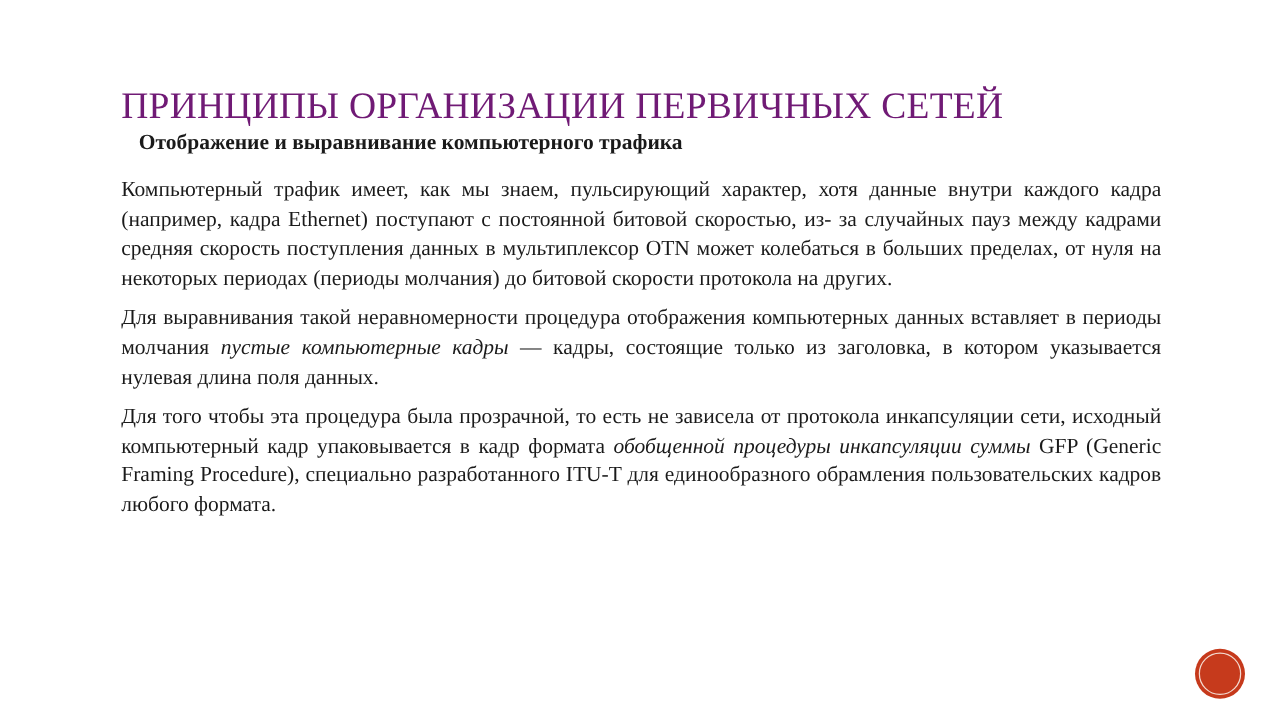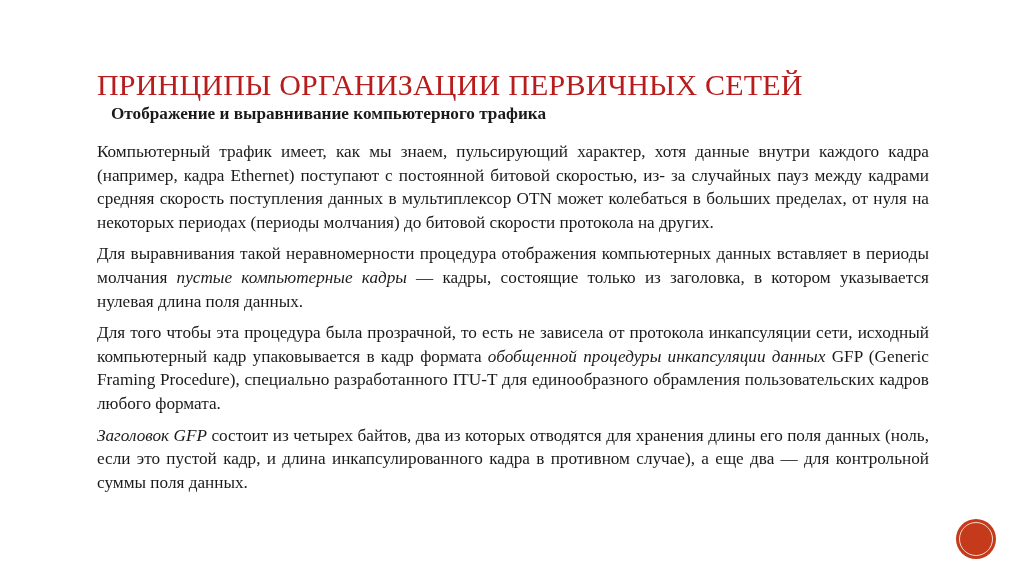--- a/index.html
+++ b/index.html
@@ -15,21 +15,21 @@
       font-family: "Liberation Serif", "DejaVu Serif", serif;
       color: #1a1a1a;
     }
     .slide-title {
       position: absolute;
       left: 97px;
       top: 47px;
       font-size: 30px;
       line-height: 36px;
       letter-spacing: 0.2px;
-      color: #b91c1c;
+      color: #701a75;
       white-space: nowrap;
       font-weight: normal;
     }
     .content {
       position: absolute;
       left: 97px;
       top: 88px;
       width: 832px;
       font-size: 17.2px;
       line-height: 23.6px;
@@ -82,22 +82,19 @@
 
     <p class="para first">
       <span>Компьютерный трафик имеет, как мы знаем, пульсирующий характер, хотя данные внутри каждого кадра (например, кадра Ethernet) поступают с постоянной битовой скоростью, из- за случайных пауз между кадрами средняя скорость поступления данных в мультиплексор OTN может колебаться в больших пределах, от нуля на некоторых периодах (периоды молчания) до битовой скорости протокола на других.</span>
     </p>
 
     <p class="para">
       <span>Для выравнивания такой неравномерности процедура отображения компьютерных данных вставляет в периоды молчания </span><i>пустые компьютерные кадры</i><span> — кадры, состоящие только из заголовка, в котором указывается нулевая длина поля данных.</span>
     </p>
 
     <p class="para">
-      <span>Для того чтобы эта процедура была прозрачной, то есть не зависела от протокола инкапсуляции сети, исходный компьютерный кадр упаковывается в кадр формата </span><i>обобщенной процедуры инкапсуляции данных</i><span> GFP (Generic Framing Procedure), специально разработанного ITU-T для единообразного обрамления пользовательских кадров любого формата.</span>
+      <span>Для того чтобы эта процедура была прозрачной, то есть не зависела от протокола инкапсуляции сети, исходный компьютерный кадр упаковывается в кадр формата </span><i>обобщенной процедуры инкапсуляции суммы</i><span> GFP (Generic Framing Procedure), специально разработанного ITU-T для единообразного обрамления пользовательских кадров любого формата.</span>
     </p>
 
-    <p class="para">
-      <i>Заголовок GFP</i><span> состоит из четырех байтов, два из которых отводятся для хранения длины его поля данных (ноль, если это пустой кадр, и длина инкапсулированного кадра в противном случае), а еще два — для контрольной суммы поля данных.</span>
-    </p>
   </div>
 
   <div class="nav-circle"></div>
 </div>
 
 </body></html>

